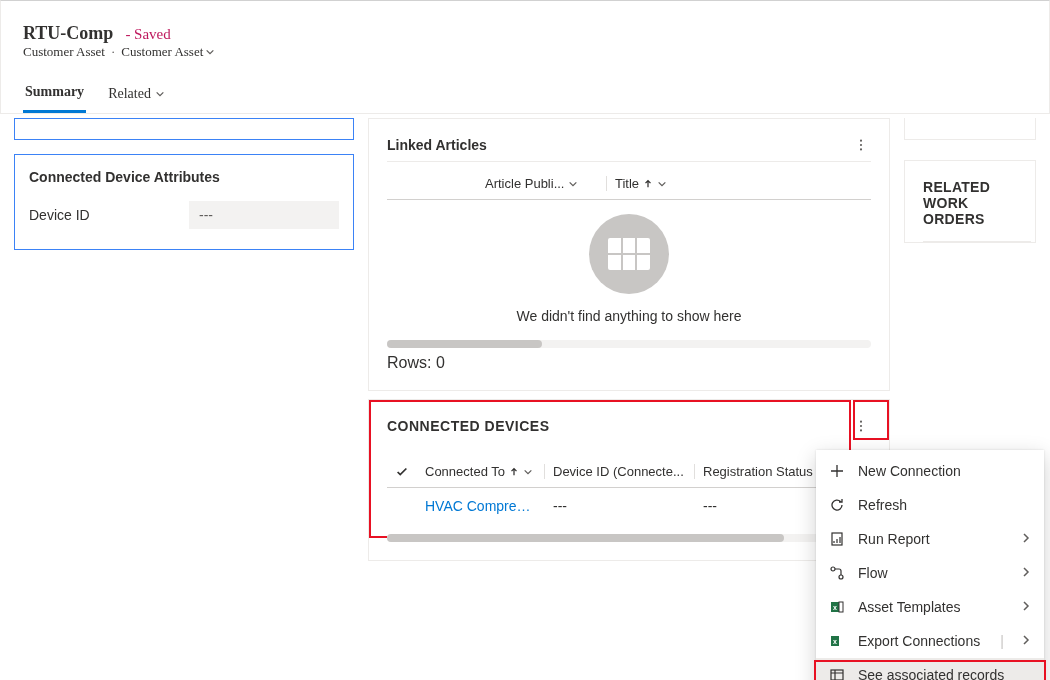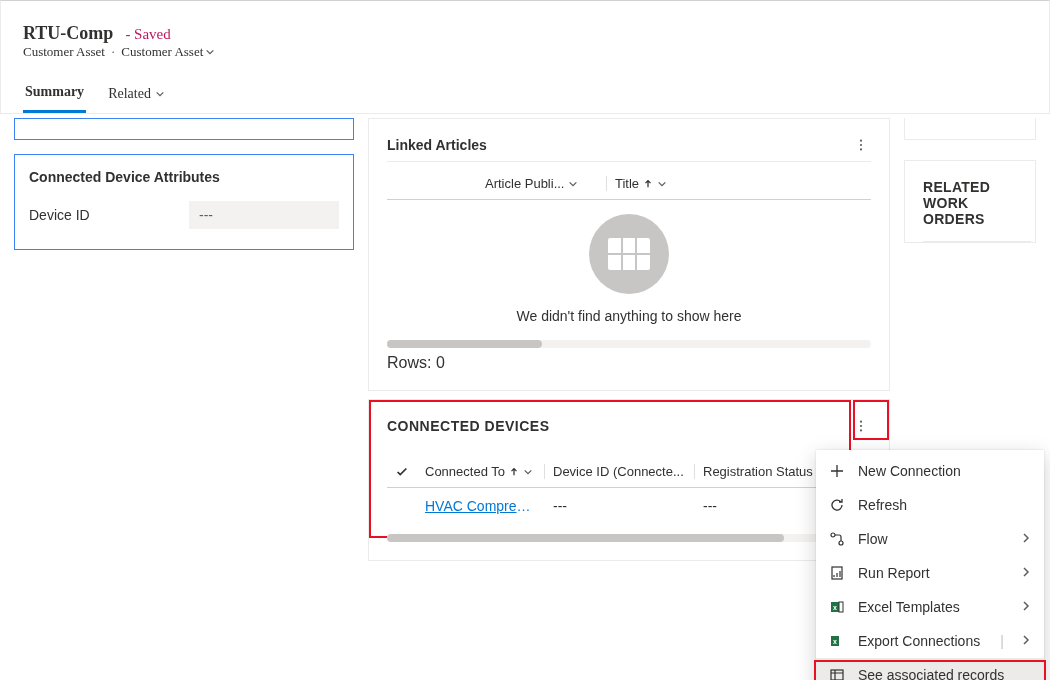--- a/index.html
+++ b/index.html
@@ -70,21 +70,21 @@
   .rows-text { font-size:16px; margin-top:6px; }
   .hr-thin { height:1px; background:#edebe9; margin-top:6px;}
 
   .connected-section { position:relative; }
   .red-box { position:absolute; border:2px solid #e81123; pointer-events:none; }
   .rb-main { left:0; top:0; width: calc(100% - 38px); height: 138px; }
   .rb-more { right:0; top:0; width: 36px; height: 40px; }
 
   .grid-row { display:flex; padding: 10px 0; font-size:14px; }
   .cell { padding: 0 8px; white-space:nowrap; overflow:hidden; text-overflow:ellipsis;}
-  .link { color:#0078d4; cursor:pointer;text-decoration:underline;}
+  .link { color:#0078d4; cursor:pointer;}
   .check-col { width:30px; display:flex; align-items:center; justify-content:center;}
 
   .right-col { }
   .right-stub { border:1px solid #edebe9; height:22px; border-top:none;}
   .right-section-title { font-size:14px; font-weight:600; letter-spacing:0.3px; padding:18px 4px 14px 18px;}
   .hr-right { height:1px; background:#edebe9; margin:0 4px 0 18px;}
   .right-card { border:1px solid #edebe9; margin-top:20px;}
 
   
   .menu {
@@ -276,55 +276,55 @@
     <span class="menu-icon">
       <svg viewBox="0 0 16 16" width="16" height="16">
           <path d="M13 8a5 5 0 1 1-1.5-3.5M13 2v3h-3" stroke="#323130" stroke-width="1.3" fill="none"></path>
         </svg>
     </span>
     <span class="menu-label">Refresh</span>
   </div>
   <div class="menu-item">
     <span class="menu-icon">
       <svg viewBox="0 0 16 16" width="16" height="16">
+          <rect x="3" y="2" width="10" height="12" fill="none" stroke="#323130" stroke-width="1.2"></rect>
+          <path d="M5 10v2M8 8v4M11 6v6" stroke="#323130" stroke-width="1.2"></path>
+        </svg>
+    </span>
+    <span class="menu-label">Run Report</span>
+    <span class="submenu-chevron">
+      <svg viewBox="0 0 12 12" width="12" height="12">
+          <path d="M4 2l4 4-4 4" fill="none" stroke="#605e5c" stroke-width="1.5"></path>
+        </svg>
+    </span>
+  </div>
+  <div class="menu-item">
+    <span class="menu-icon">
+      <svg viewBox="0 0 16 16" width="16" height="16">
           <circle cx="4" cy="4" r="2" fill="none" stroke="#323130" stroke-width="1.2"></circle>
           <circle cx="12" cy="12" r="2" fill="none" stroke="#323130" stroke-width="1.2"></circle>
           <path d="M6 4h4a2 2 0 0 1 2 2v4" fill="none" stroke="#323130" stroke-width="1.2"></path>
         </svg>
     </span>
     <span class="menu-label">Flow</span>
     <span class="submenu-chevron">
       <svg viewBox="0 0 12 12" width="12" height="12">
           <path d="M4 2l4 4-4 4" fill="none" stroke="#605e5c" stroke-width="1.5"></path>
         </svg>
     </span>
   </div>
   <div class="menu-item">
     <span class="menu-icon">
       <svg viewBox="0 0 16 16" width="16" height="16">
-          <rect x="3" y="2" width="10" height="12" fill="none" stroke="#323130" stroke-width="1.2"></rect>
-          <path d="M5 10v2M8 8v4M11 6v6" stroke="#323130" stroke-width="1.2"></path>
-        </svg>
-    </span>
-    <span class="menu-label">Run Report</span>
-    <span class="submenu-chevron">
-      <svg viewBox="0 0 12 12" width="12" height="12">
-          <path d="M4 2l4 4-4 4" fill="none" stroke="#605e5c" stroke-width="1.5"></path>
-        </svg>
-    </span>
-  </div>
-  <div class="menu-item">
-    <span class="menu-icon">
-      <svg viewBox="0 0 16 16" width="16" height="16">
           <rect x="2" y="3" width="8" height="10" fill="#217346"></rect>
           <text x="6" y="11" font-size="7" fill="#fff" text-anchor="middle" font-family="Arial" font-weight="bold">x</text>
           <rect x="10" y="3" width="4" height="10" fill="none" stroke="#323130" stroke-width="1"></rect>
         </svg>
     </span>
-    <span class="menu-label">Excel Templates</span>
+    <span class="menu-label">Asset Templates</span>
     <span class="submenu-chevron">
       <svg viewBox="0 0 12 12" width="12" height="12">
           <path d="M4 2l4 4-4 4" fill="none" stroke="#605e5c" stroke-width="1.5"></path>
         </svg>
     </span>
   </div>
   <div class="menu-item">
     <span class="menu-icon">
       <svg viewBox="0 0 16 16" width="16" height="16">
           <rect x="2" y="3" width="8" height="10" fill="#217346"></rect>

